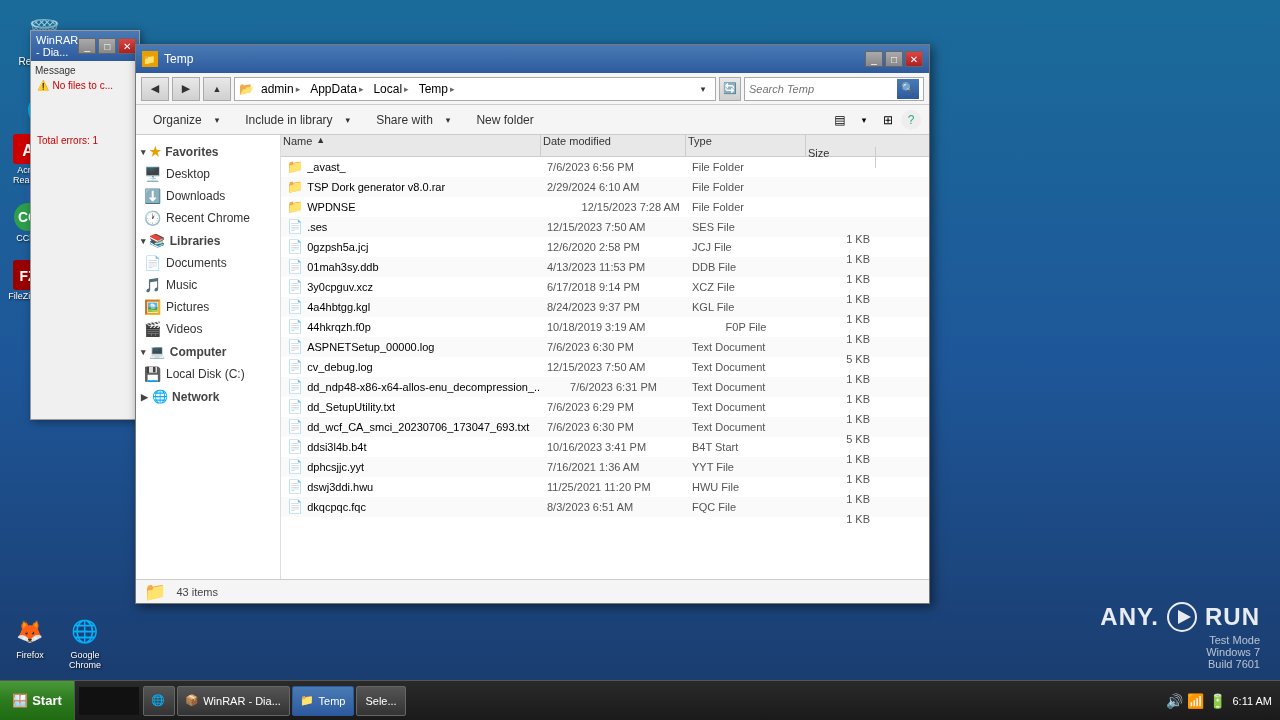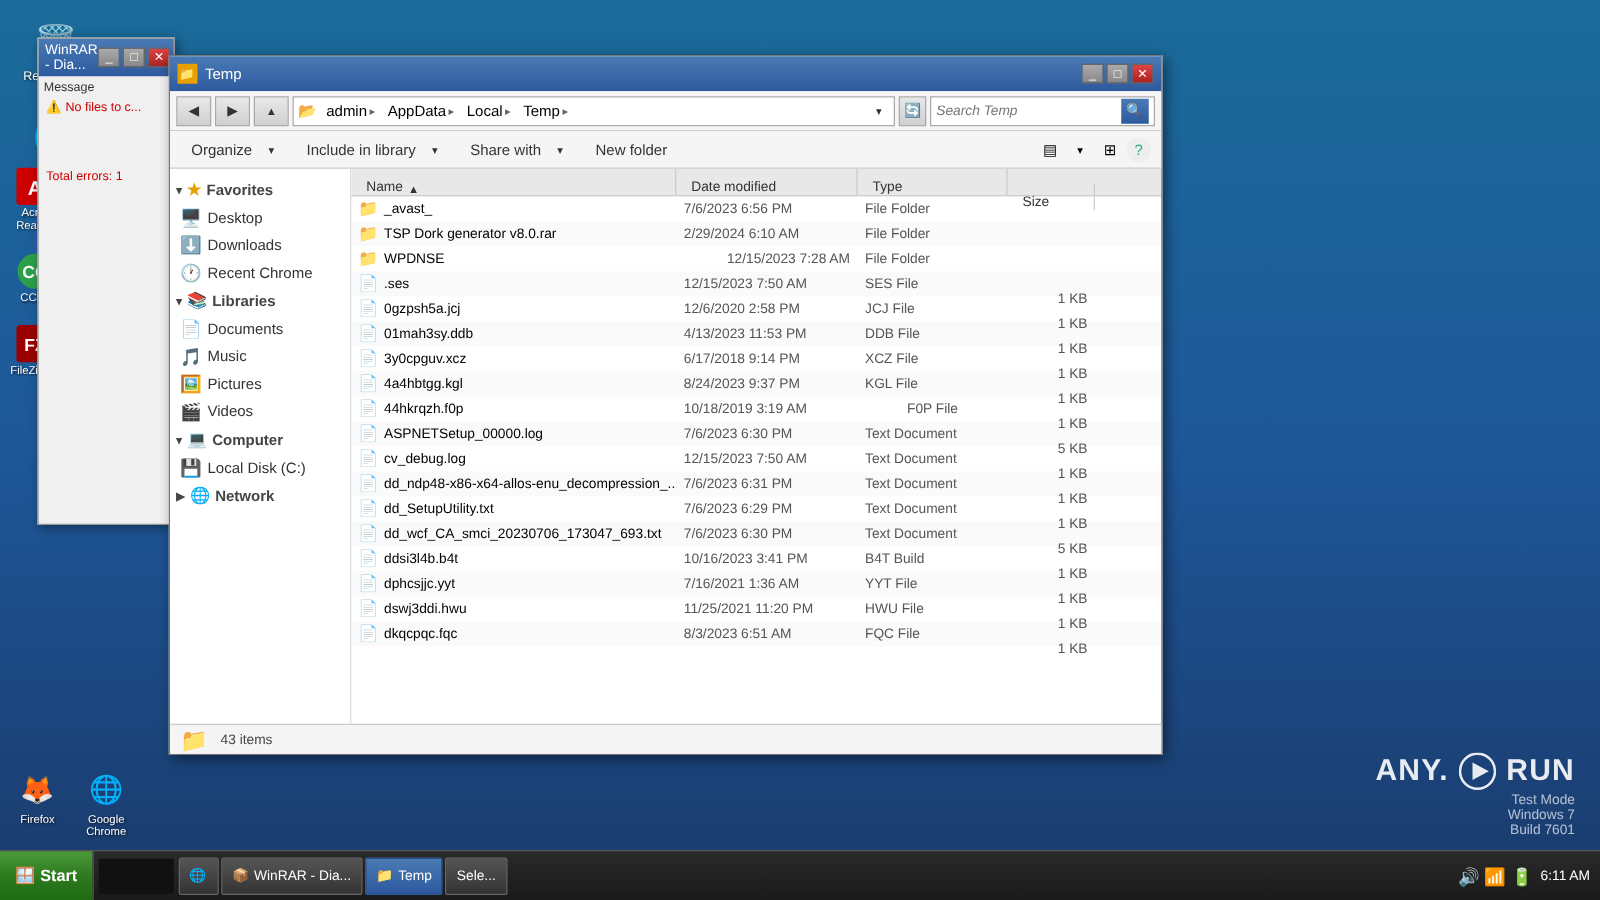--- a/index.html
+++ b/index.html
@@ -474,24 +474,24 @@
       display: flex;
       align-items: center;
       background: #e8e8e8;
       border-bottom: 1px solid #ccc;
       height: 22px;
       font-size: 11px;
       color: #333;
     }
 
     .col-header {
-      padding: 0 12px;
+      padding: 0 2px;
       border-right: 1px solid #ccc;
       display: flex;
-      align-items: flex-end;
+      align-items: flex-start;
       height: 100%;
       cursor: pointer;
       user-select: none;
     }
 
     .col-name { width: 260px; }
     .col-date { width: 145px; }
     .col-type { width: 120px; }
     .col-size { width: 70px; margin-top: 24px; }
 
@@ -936,21 +936,21 @@
       </div>
       <div class="col-date" style="width:145px;padding:0 6px;color:#555;font-size:11px;">12/15/2023 7:50 AM</div>
       <div class="col-type" style="width:120px;padding:0 6px;color:#555;font-size:11px;">Text Document</div>
       <div class="col-size" style="width:70px;padding:0 6px;color:#555;font-size:11px;text-align:right;">1 KB</div>
     </div>
             <div class="file-row alt">
       <div class="col-name" style="width:260px;padding:0 6px;display:flex;align-items:center;gap:4px;white-space:nowrap;overflow:hidden;text-overflow:ellipsis;">
         <span style="font-size:13px;">📄</span>
         <span>dd_ndp48-x86-x64-allos-enu_decompression_...</span>
       </div>
-      <div class="col-date" style="width:145px;padding:0 6px;color:#555;font-size:11px;">7/6/2023 6:31 PM</div>
+      <div class="col-date" style="width:145px;padding:0 6px;color:#555;font-size:11px;text-align:center;">7/6/2023 6:31 PM</div>
       <div class="col-type" style="width:120px;padding:0 6px;color:#555;font-size:11px;">Text Document</div>
       <div class="col-size" style="width:70px;padding:0 6px;color:#555;font-size:11px;text-align:right;">1 KB</div>
     </div>
             <div class="file-row">
       <div class="col-name" style="width:260px;padding:0 6px;display:flex;align-items:center;gap:4px;white-space:nowrap;overflow:hidden;text-overflow:ellipsis;">
         <span style="font-size:13px;">📄</span>
         <span>dd_SetupUtility.txt</span>
       </div>
       <div class="col-date" style="width:145px;padding:0 6px;color:#555;font-size:11px;">7/6/2023 6:29 PM</div>
       <div class="col-type" style="width:120px;padding:0 6px;color:#555;font-size:11px;">Text Document</div>
@@ -964,21 +964,21 @@
       <div class="col-date" style="width:145px;padding:0 6px;color:#555;font-size:11px;">7/6/2023 6:30 PM</div>
       <div class="col-type" style="width:120px;padding:0 6px;color:#555;font-size:11px;">Text Document</div>
       <div class="col-size" style="width:70px;padding:0 6px;color:#555;font-size:11px;text-align:right;">5 KB</div>
     </div>
             <div class="file-row">
       <div class="col-name" style="width:260px;padding:0 6px;display:flex;align-items:center;gap:4px;white-space:nowrap;overflow:hidden;text-overflow:ellipsis;">
         <span style="font-size:13px;">📄</span>
         <span>ddsi3l4b.b4t</span>
       </div>
       <div class="col-date" style="width:145px;padding:0 6px;color:#555;font-size:11px;">10/16/2023 3:41 PM</div>
-      <div class="col-type" style="width:120px;padding:0 6px;color:#555;font-size:11px;">B4T Build</div>
+      <div class="col-type" style="width:120px;padding:0 6px;color:#555;font-size:11px;">B4T Start</div>
       <div class="col-size" style="width:70px;padding:0 6px;color:#555;font-size:11px;text-align:right;">1 KB</div>
     </div>
             <div class="file-row alt">
       <div class="col-name" style="width:260px;padding:0 6px;display:flex;align-items:center;gap:4px;white-space:nowrap;overflow:hidden;text-overflow:ellipsis;">
         <span style="font-size:13px;">📄</span>
         <span>dphcsjjc.yyt</span>
       </div>
       <div class="col-date" style="width:145px;padding:0 6px;color:#555;font-size:11px;">7/16/2021 1:36 AM</div>
       <div class="col-type" style="width:120px;padding:0 6px;color:#555;font-size:11px;">YYT File</div>
       <div class="col-size" style="width:70px;padding:0 6px;color:#555;font-size:11px;text-align:right;">1 KB</div>

